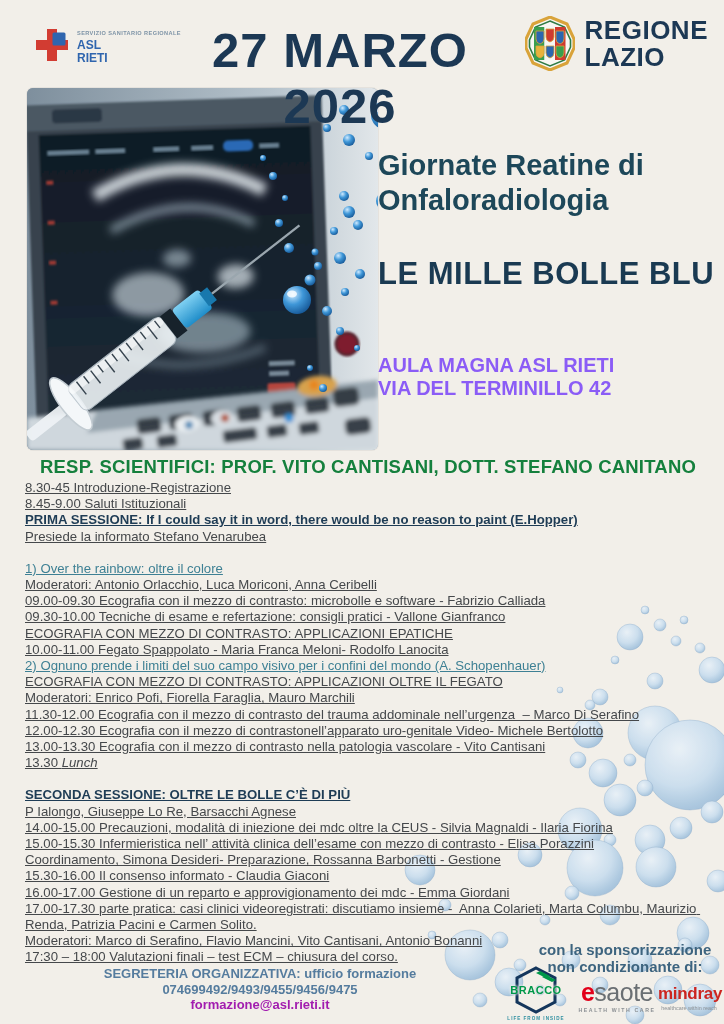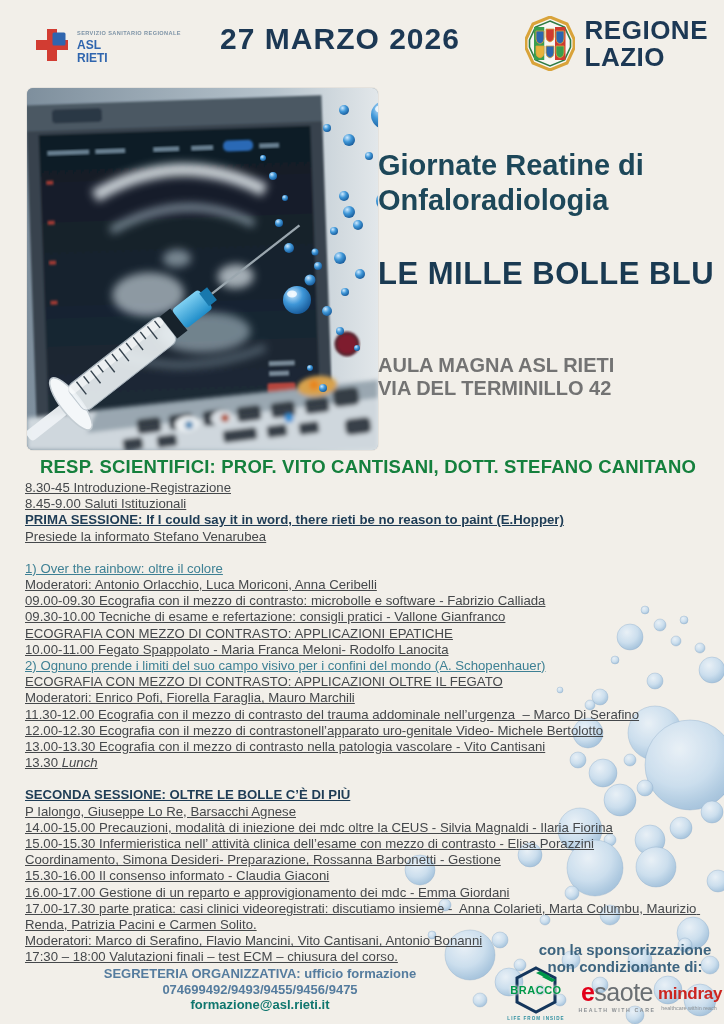--- a/index.html
+++ b/index.html
@@ -10,52 +10,52 @@
     -webkit-font-smoothing:antialiased;
   }
   
   .asl-block{position:absolute;left:34px;top:26px;width:170px;z-index:3;}
   .asl-row{display:flex;align-items:flex-start;}
   .asl-texts{margin-left:7px;}
   .ssr-text{font-size:5.6px;letter-spacing:.4px;color:#7d93a6;font-weight:700;margin-top:4px;}
   .asl-name{font-size:12px;line-height:12.5px;font-weight:700;color:#2f65ae;margin-top:3px;white-space:pre-line;}
   .date-title{
     position:absolute;left:150px;top:22px;width:380px;text-align:center;z-index:3;
-    font-size:30px;font-weight:800;letter-spacing:1px;color:#1c3854;
+    font-size:49px;font-weight:800;letter-spacing:1px;color:#1c3854;
   }
   .lazio-block{position:absolute;right:16px;top:16px;display:flex;align-items:center;z-index:3;}
   .lazio-name{font-size:26px;line-height:27px;font-weight:700;color:#1c3854;margin-left:10px;white-space:pre-line;letter-spacing:.5px;}
   
   .photo{
     position:absolute;left:27px;top:88px;width:351px;height:362px;
     border-radius:6px;overflow:hidden;z-index:2;background:#8d9ca9;
     box-shadow:0 0 0 1px rgba(0,0,0,.05);
   }
   
   .hero{position:absolute;left:378px;top:100px;width:346px;height:362px;z-index:2;text-align:left;color:#1d4759;}
   .hero-title{position:absolute;top:48px;left:0;right:0;font-size:29px;line-height:35px;font-weight:700;color:#1d4759;}
   .hero-sub{position:absolute;top:156px;left:0;right:0;font-size:31px;font-weight:800;letter-spacing:.5px;color:#1a3a52;}
-  .hero-venue{position:absolute;top:254px;left:0;right:0;font-size:20px;line-height:23px;font-weight:700;color:#737373;}
+  .hero-venue{position:absolute;top:254px;left:0;right:0;font-size:20px;line-height:23px;font-weight:700;color:#8b5cf6;}
   
   .resp{position:absolute;left:40px;top:456px;width:660px;z-index:2;
     font-size:18.5px;font-weight:700;color:#15803d;letter-spacing:.2px;}
   
   .program{position:absolute;left:25px;top:480px;width:695px;z-index:1;
     font-size:13.2px;line-height:16.2px;color:#45484b;}
   .pline{white-space:pre-wrap;text-decoration:underline;}
   .pline.b{font-weight:700;color:#1e3c55;}
   .pline.t{color:#3e8094;}
   .pline.gap{margin-top:16px;}
   .pline em{font-style:italic;}
   
   .bubble-field{position:absolute;inset:0;z-index:0;pointer-events:none;}
   
   .secretariat{position:absolute;left:60px;top:966px;width:400px;z-index:2;text-align:center;
     color:#557c9e;font-weight:700;font-size:13px;line-height:15.5px;}
-  .secretariat a{color:#0f766e;text-decoration:none;}
+  .secretariat a{color:#a21caf;text-decoration:none;}
   .sponsor-heading{position:absolute;left:530px;top:941px;width:190px;z-index:2;text-align:center;
     font-size:15px;line-height:17px;font-weight:700;color:#3d647f;}
   .sponsor-row{position:absolute;left:494px;top:948px;width:226px;height:72px;z-index:2;}
   .bracco{position:absolute;left:6px;top:4px;width:72px;text-align:center;}
   .bracco-wrap{position:relative;width:72px;height:48px;}
   .bracco-name{position:absolute;left:0;right:0;top:18px;font-size:11px;font-weight:800;color:#00984a;letter-spacing:.5px;
     text-shadow:0 0 3px #f2efe9,0 0 3px #f2efe9;}
   .bracco-tag{font-size:4.6px;letter-spacing:1px;color:#2e8fa0;font-weight:700;margin-top:2px;}
   .esaote{position:absolute;left:84px;top:16px;width:78px;text-align:center;}
   .esaote-name{font-size:25px;font-weight:400;color:#6a6f73;letter-spacing:-.5px;}
@@ -336,21 +336,21 @@
       <div>AULA MAGNA ASL RIETI</div>
       <div>VIA DEL TERMINILLO 42</div>
     </div>
   </div>
 
   <div class="resp">RESP. SCIENTIFICI: PROF. VITO CANTISANI, DOTT. STEFANO CANITANO</div>
 
   <div class="program" id="program-list">
       <div class="pline n">8.30-45 Introduzione-Registrazione</div>
       <div class="pline n">8.45-9.00 Saluti Istituzionali</div>
-      <div class="pline b">PRIMA SESSIONE: If I could say it in word, there rieti be no reason to paint (E.Hopper)</div>
+      <div class="pline b">PRIMA SESSIONE: If I could say it in word, there would be no reason to paint (E.Hopper)</div>
       <div class="pline n">Presiede la informato Stefano Venarubea</div>
       <div class="pline t gap">1) Over the rainbow: oltre il colore</div>
       <div class="pline n">Moderatori: Antonio Orlacchio, Luca Moriconi, Anna Ceribelli</div>
       <div class="pline n">09.00-09.30 Ecografia con il mezzo di contrasto: microbolle e software - Fabrizio Calliada</div>
       <div class="pline n">09.30-10.00 Tecniche di esame e refertazione: consigli pratici - Vallone Gianfranco</div>
       <div class="pline n">ECOGRAFIA CON MEZZO DI CONTRASTO: APPLICAZIONI EPATICHE</div>
       <div class="pline n">10.00-11.00 Fegato Spappolato - Maria Franca Meloni- Rodolfo Lanocita</div>
       <div class="pline t">2) Ognuno prende i limiti del suo campo visivo per i confini del mondo (A. Schopenhauer)</div>
       <div class="pline n">ECOGRAFIA CON MEZZO DI CONTRASTO: APPLICAZIONI OLTRE IL FEGATO</div>
       <div class="pline n">Moderatori: Enrico Pofi, Fiorella Faraglia, Mauro Marchili</div>

